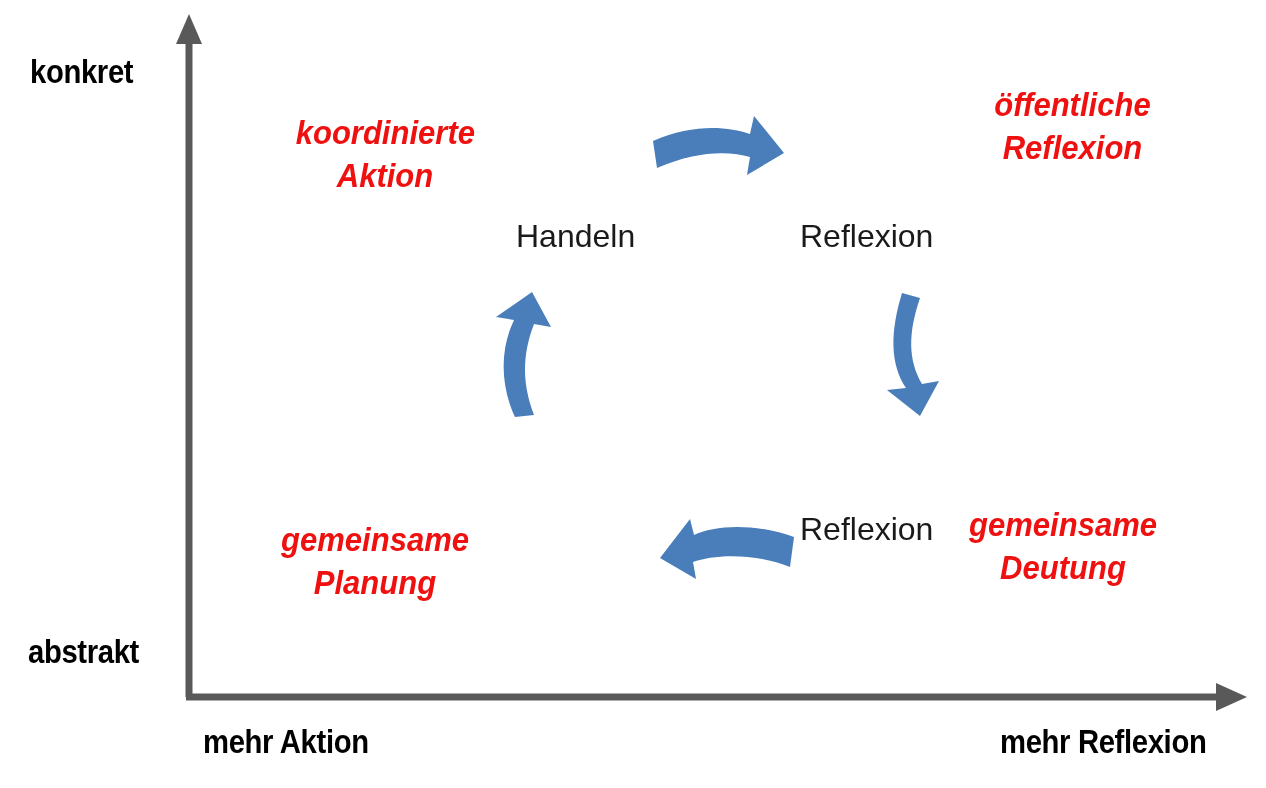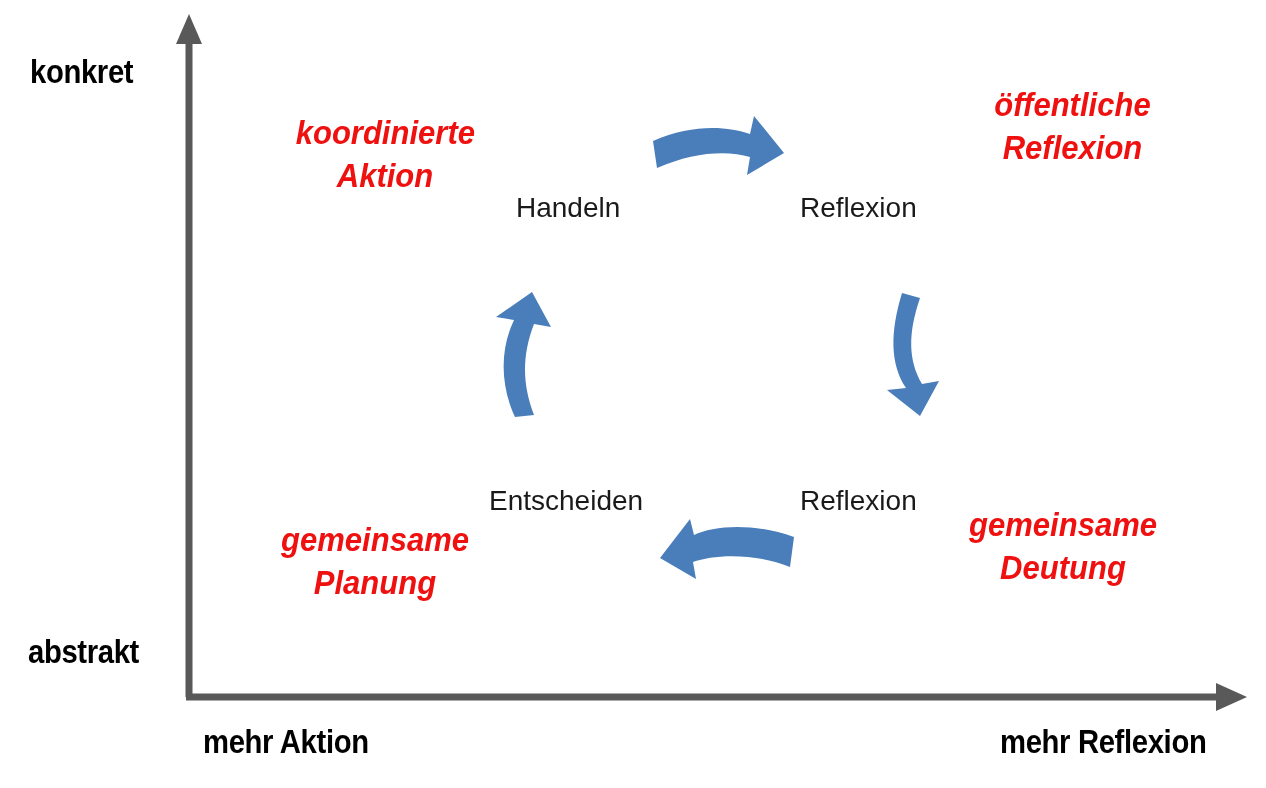--- a/index.html
+++ b/index.html
@@ -47,23 +47,24 @@
   #label-abstrakt { left: 28px;  top: 634px; }
   #label-mehr-aktion    { left: 203px;  top: 724px; }
   #label-mehr-reflexion { left: 1000px; top: 724px; }
 
   
   .cycle-label {
     position: absolute;
     color: #1a1a1a;
     font-family: "Liberation Sans", sans-serif;
     font-weight: 400;
-    font-size: 28px;
+    font-size: 32px;
     line-height: 1;
     white-space: nowrap;
+    margin-top: 26px;
   }
   #stage-handeln     { left: 516px; top: 194px; }
   #stage-reflexion   { left: 800px; top: 194px; }
   #stage-entscheiden { left: 489px; top: 487px; }
   #stage-verbinden   { left: 800px; top: 487px; }
 
   
   .annotation {
     position: absolute;
     color: #ef1010;
@@ -123,21 +124,20 @@
   <svg class="arrow-svg" style="left:486px; top:289px; width:84px; height:130px;" viewBox="0 0 84 130" xmlns="http://www.w3.org/2000/svg">
     <path d="M46,3 L65,38 L48,35 C36,66 36,95 48,126 L29,128 C14,96 14,60 28,31 L10,28 Z" fill="#4a7ebb"></path>
   </svg>
 
   <div class="cycle-label" id="stage-handeln">Handeln</div>
 
   <div class="cycle-label" id="stage-reflexion">Reflexion</div>
 
   <div class="cycle-label" id="stage-verbinden">Reflexion</div>
 
-  <div class="cycle-label" id="stage-entscheiden">Entscheiden</div>
 
   <div class="annotation" id="annot-koordinierte-aktion">
     <span class="line">koordinierte</span>
     <span class="line">Aktion</span>
   </div>
 
   <div class="annotation" id="annot-oeffentliche-reflexion">
     <span class="line">öffentliche</span>
     <span class="line">Reflexion</span>
   </div>

